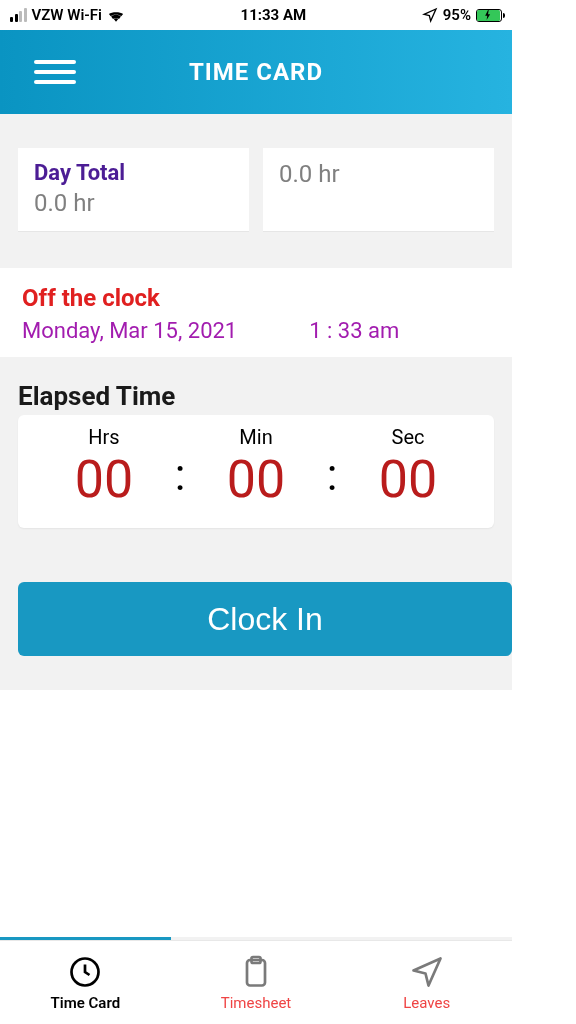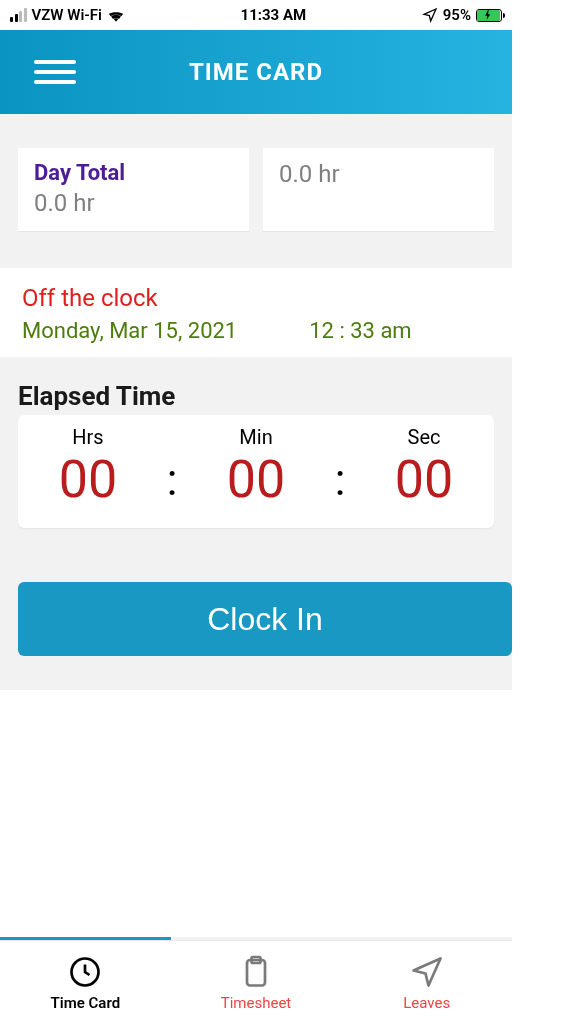--- a/index.html
+++ b/index.html
@@ -25,28 +25,28 @@
   .header-title { position:absolute; left:0; right:0; text-align:center; color:#fff; font-size:24px; font-weight:700; letter-spacing:1px; }
 
   
   .totals { display:flex; gap:14px; padding:34px 18px 12px 18px; background:#f2f2f2;}
   .total-card { flex:1; background:#fff; padding:12px 16px 14px 16px; border-bottom:1px solid #e6e6e6;}
   .total-label { color:#4c1d95; font-size:22px; font-weight:700; margin-bottom:4px;}
   .total-value { color:#808080; font-size:24px; }
 
   
   .clock-status { background:#fff; margin-top:24px; padding:16px 22px 14px 22px; }
-  .off-label { color:#e02020; font-size:24px; font-weight:400; margin-bottom:6px;}
-  .date-row { display:flex; gap:72px; font-size:22px; color:#4d7c0f;}
+  .off-label { color:#e02020; font-size:24px; font-weight:700; margin-bottom:6px;}
+  .date-row { display:flex; gap:72px; font-size:22px; color:#a21caf;}
 
   
   .elapsed-section { background:#f2f2f2; padding:24px 18px 18px 18px;}
   .elapsed-title { font-size:26px; font-weight:700; color:#1a1a1a; margin-bottom:4px;}
   .elapsed-card { background:#fff; border-radius:6px; padding:10px 0 18px 0; box-shadow:0 1px 2px rgba(0,0,0,0.06);}
-  .unit-row, .val-row { display:flex; align-items:center; justify-content:center; gap:16px;}
+  .unit-row, .val-row { display:flex; justify-content:center; gap:8px;}
   .unit { width:110px; text-align:center; font-size:20px; color:#000;}
   .unit-sep { width:26px;}
   .val { width:110px; text-align:center; font-size:52px; font-weight:400; color:#b91c1c;}
   .val-sep { width:26px; text-align:center; font-size:44px; line-height:52px;}
 
   
   .action-area { padding: 36px 0 0 18px; background:#f2f2f2;}
   .clockin-btn { width:100%; height:74px; background:#1898c2; color:#fff; font-size:32px; font-weight:400; border:none; border-radius:6px; cursor:pointer;}
 
   
@@ -111,21 +111,21 @@
     </div>
     <div class="total-card">
       <div class="total-value">0.0 hr</div>
     </div>
   </div>
 
   <div class="clock-status">
     <div class="off-label">Off the clock</div>
     <div class="date-row">
       <span>Monday, Mar 15, 2021</span>
-      <span>12 : 33 am</span>
+      <span>1 : 33 am</span>
     </div>
   </div>
 
   <div class="elapsed-section">
     <div class="elapsed-title">Elapsed Time</div>
     <div class="elapsed-card">
       <div class="unit-row">
         <div class="unit">Hrs</div>
         <div class="unit-sep"></div>
         <div class="unit">Min</div>

